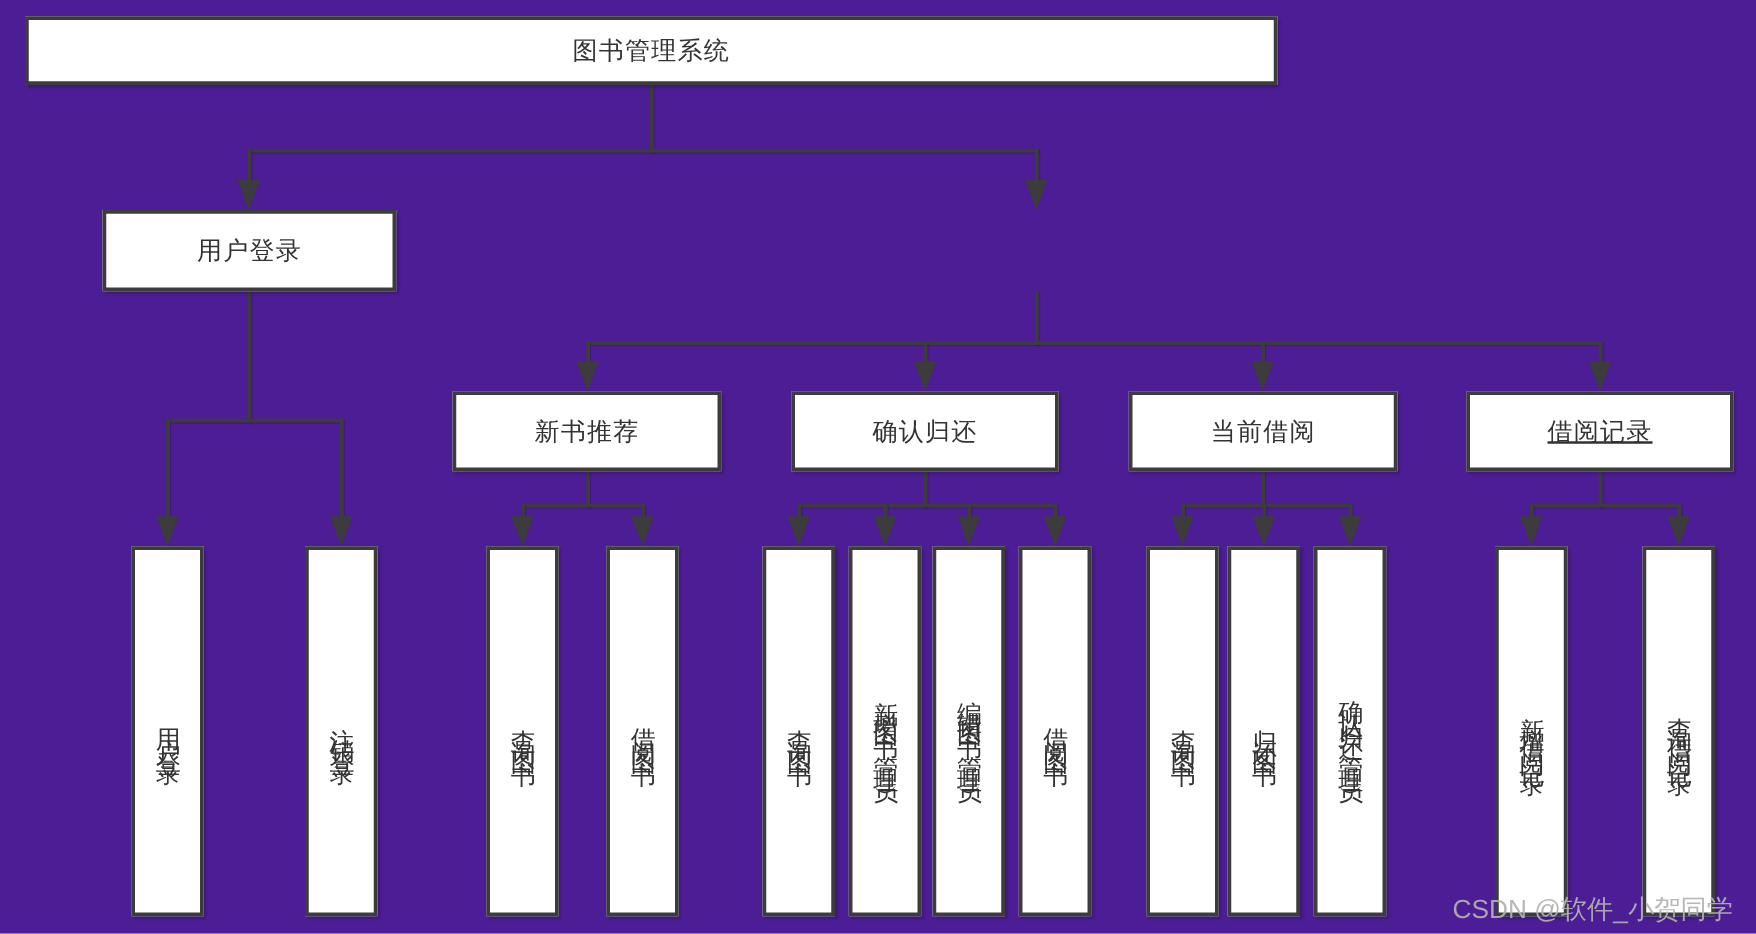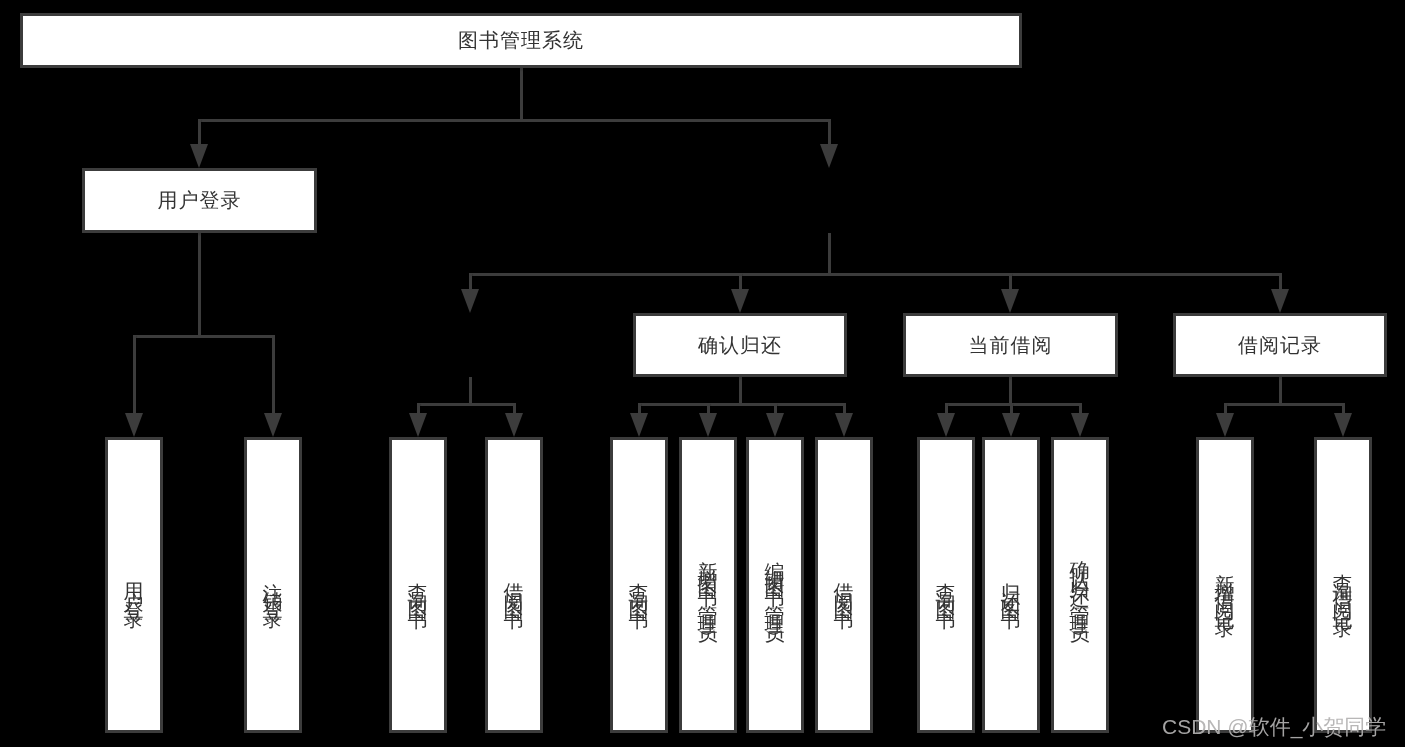--- a/index.html
+++ b/index.html
@@ -1,20 +1,20 @@
 <!DOCTYPE html>
 <html><head>
 <meta charset="utf-8">
 <style>
   html, body { margin: 0; padding: 0; background: #ffffff; }
   #canvas {
     position: relative;
     width: 1405px;
     height: 747px;
-    background: #000000;
+    background: #4c1d95;
     overflow: hidden;
     font-family: "Liberation Sans", "DejaVu Sans", sans-serif;
   }
   .node {
     position: absolute;
     box-sizing: border-box;
     background: #ffffff;
     border: 3px solid #3c3c3c;
     display: flex;
     align-items: center;
@@ -98,27 +98,30 @@
   <div class="hline" style="left:469px; top:273px; width:812px;"></div>
   <div class="vline" style="left:469px; top:273px; height:18px;"></div>
   <div class="arrowhead" style="left:461px; top:289px;"></div>
   <div class="vline" style="left:739px; top:273px; height:18px;"></div>
   <div class="arrowhead" style="left:731px; top:289px;"></div>
   <div class="vline" style="left:1009px; top:273px; height:18px;"></div>
   <div class="arrowhead" style="left:1001px; top:289px;"></div>
   <div class="vline" style="left:1279px; top:273px; height:18px;"></div>
   <div class="arrowhead" style="left:1271px; top:289px;"></div>
 
+  <div class="node" style="left:362px; top:313px; width:215px; height:64px;">
+    <span>新书推荐</span>
+  </div>
   <div class="node" style="left:633px; top:313px; width:214px; height:64px;">
     <span>确认归还</span>
   </div>
   <div class="node" style="left:903px; top:313px; width:215px; height:64px;">
     <span>当前借阅</span>
   </div>
-  <div class="node" style="left:1173px; top:313px; width:214px; height:64px;">
+  <div class="node" style="left:1173px; top:313px; width:214px; height:64px;text-decoration:underline;">
     <span>借阅记录</span>
   </div>
 
   <div class="vline" style="left:469px; top:377px; height:29px;"></div>
   <div class="hline" style="left:417px; top:403px; width:98px;"></div>
   <div class="vline" style="left:417px; top:403px; height:12px;"></div>
   <div class="arrowhead" style="left:409px; top:413px;"></div>
   <div class="vline" style="left:513px; top:403px; height:12px;"></div>
   <div class="arrowhead" style="left:505px; top:413px;"></div>
 

